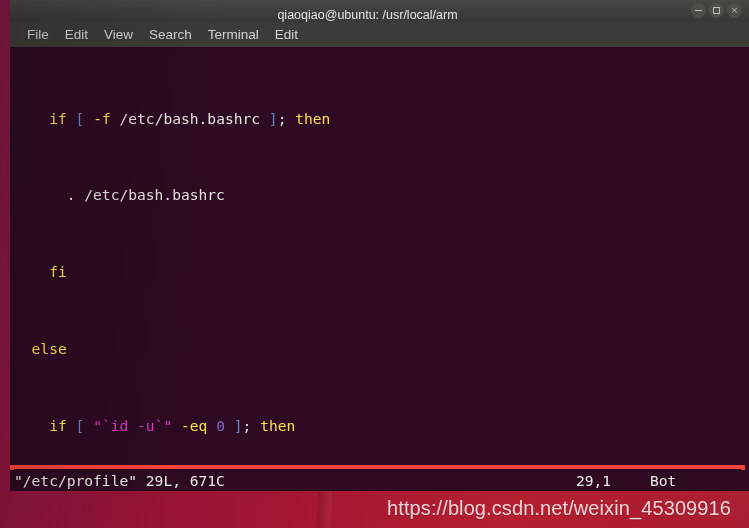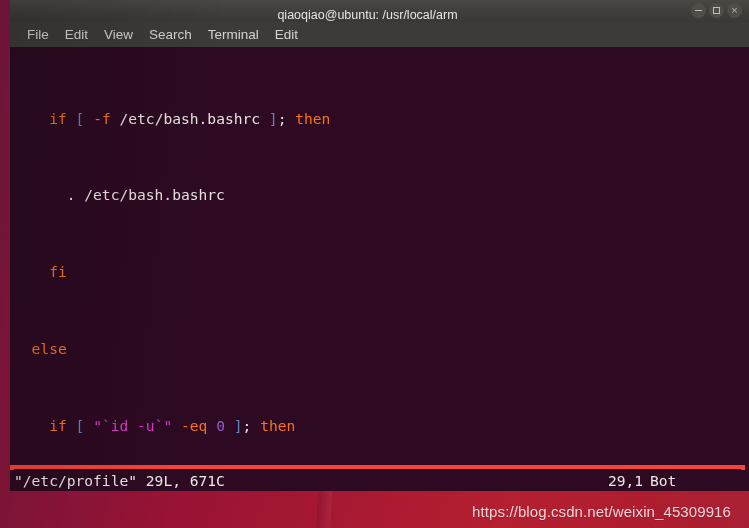--- a/index.html
+++ b/index.html
@@ -41,21 +41,21 @@
     background: linear-gradient(90deg, rgba(0,0,0,0.18), rgba(0,0,0,0));
     transform: skewX(-6deg);
   }
 
   .watermark {
     position: absolute;
     right: 18px;
     bottom: 8px;
     color: rgba(255,255,255,0.82);
     font-family: "Liberation Sans", sans-serif;
-    font-size: 15px;
+    font-size: 20px;
     letter-spacing: 0.1px;
     text-shadow: 0 1px 1px rgba(0,0,0,0.18);
     white-space: nowrap;
   }
 
   
   .window {
     position: absolute;
     left: 10px;
     top: 0;
@@ -142,21 +142,21 @@
   .term-lines {
     font-family: "DejaVu Sans Mono", monospace;
     font-size: 14.6px;
     line-height: 19.2px;
     white-space: pre;
     padding-left: 4px;
   }
   .line { height: 19.2px; }
 
   
-  .kw   { color: #f97316; }            
+  .kw   { color: #fde047; }            
   .plain{ color: #e8e4e0; }            
   .brk  { color: #5f86c4; }
   .str  { color: #d838c8; }            
   .num  { color: #8b5fd0; }
 
   
   .redbox {
     position: absolute;
     left: 0px;
     top: 418px;
@@ -176,21 +176,21 @@
     background: #2d0a22;
     color: #eceae6;
     font-family: "DejaVu Sans Mono", monospace;
     font-size: 14.6px;
     line-height: 21px;
     white-space: pre;
     padding-left: 4px;
   }
   .status-pos {
     position: absolute;
-    left: 598px;
+    left: 566px;
     top: 0;
   }
   .status-bot {
     position: absolute;
     left: 640px;
     top: 0;
   }
 </style>
 </head>
 <body>

